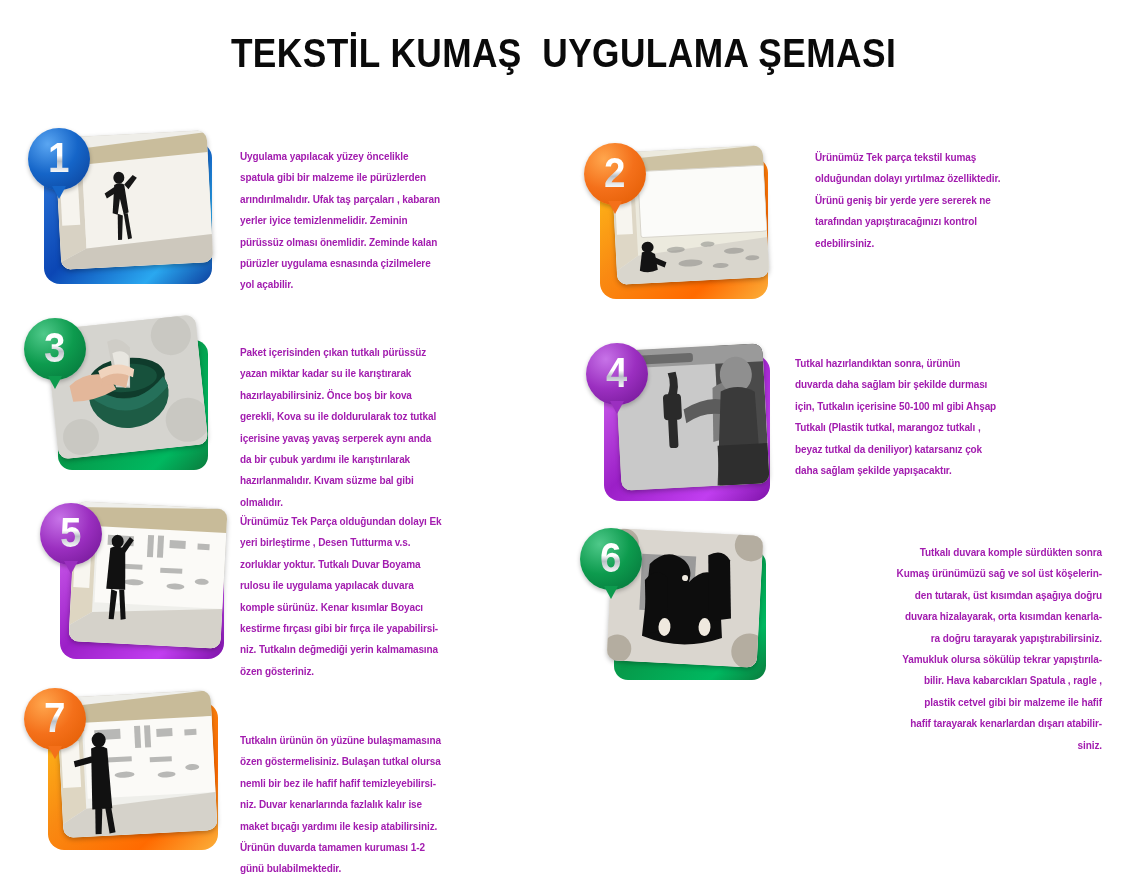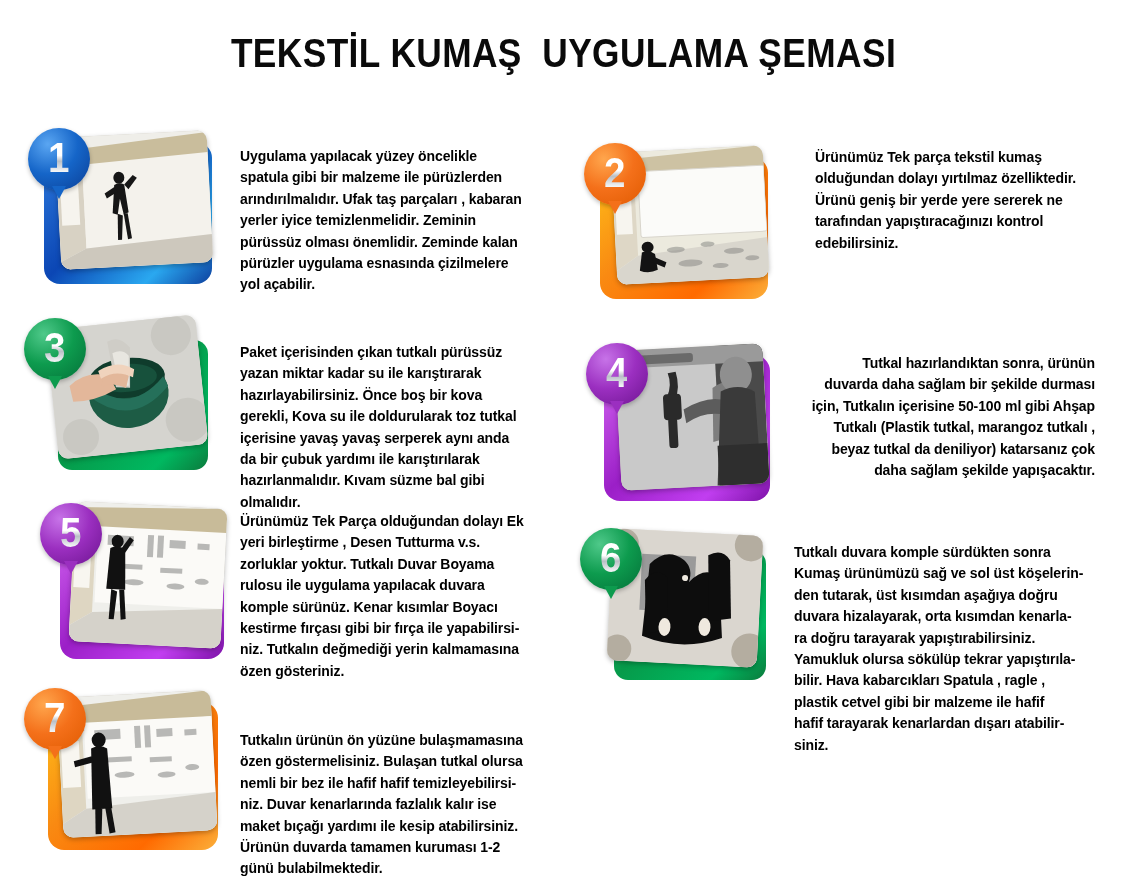--- a/index.html
+++ b/index.html
@@ -82,23 +82,23 @@
   .b-blue   {background:radial-gradient(circle at 32% 26%,#5aa6f2 0%,#1565c8 48%,#0b3f96 100%);color:#1565c8;}
   .b-orange {background:radial-gradient(circle at 32% 26%,#ffa64d 0%,#f4701a 48%,#e05a00 100%);color:#f4701a;}
   .b-green  {background:radial-gradient(circle at 32% 26%,#4fc98a 0%,#0d9b4e 48%,#047038 100%);color:#0d9b4e;}
   .b-purple {background:radial-gradient(circle at 32% 26%,#c773e8 0%,#9b2fc0 48%,#6d1490 100%);color:#9b2fc0;}
 
   
   .body-text{
     position:absolute;
     font-family:"Liberation Sans","DejaVu Sans",sans-serif;
     font-weight:bold;
-    font-size:14px;
+    font-size:10px;
     line-height:21.4px;
-    color:#000000;
+    color:#a21caf;
     white-space:pre-line;
     letter-spacing:-0.1px;
   }
 </style>
 </head>
 <body>
 
 <div id="page">
 
   <div class="title">TEKSTİL KUMAŞ  UYGULAMA ŞEMASI</div>
@@ -237,21 +237,21 @@
           </g>
           <ellipse cx="120" cy="30" rx="16" ry="18" fill="#8f8f8f"></ellipse>
           <path d="M104 46 q18 -8 34 2 l2 92 -44 0 z" fill="#3a3a3a"></path>
           <rect x="98" y="100" width="50" height="40" fill="#2e2e2e"></rect>
         </svg>
       </div>
       <div class="badge b-purple" style="left:8px;top:0px;">
         <span class="num">4</span>
       </div>
     </div>
-    <div class="body-text" style="left:205px;top:10px;width:312px;text-align:right;">Tutkal hazırlandıktan sonra, ürünün
+    <div class="body-text" style="left:217px;top:10px;width:312px;">Tutkal hazırlandıktan sonra, ürünün
 duvarda daha sağlam bir şekilde durması
 için, Tutkalın içerisine 50-100 ml gibi Ahşap
 Tutkalı (Plastik tutkal, marangoz tutkalı ,
 beyaz tutkal da deniliyor) katarsanız çok
 daha sağlam şekilde yapışacaktır.</div>
   </div>
 
   <div class="step" style="left:42px;top:503px;">
     <div class="card-wrap">
       <div class="frame f-purple" style="left:18px;top:10px;width:164px;height:146px;"></div>
@@ -321,21 +321,21 @@
             <ellipse cx="56" cy="96" rx="6" ry="9"></ellipse>
             <ellipse cx="96" cy="94" rx="6" ry="9"></ellipse>
             <circle cx="74" cy="46" r="3"></circle>
           </g>
         </svg>
       </div>
       <div class="badge b-green" style="left:2px;top:0px;">
         <span class="num">6</span>
       </div>
     </div>
-    <div class="body-text" style="left:216px;top:14px;width:308px;">Tutkalı duvara komple sürdükten sonra
+    <div class="body-text" style="left:216px;top:14px;width:308px;text-align:right;">Tutkalı duvara komple sürdükten sonra
 Kumaş ürünümüzü sağ ve sol üst köşelerin-
 den tutarak, üst kısımdan aşağıya doğru
 duvara hizalayarak, orta kısımdan kenarla-
 ra doğru tarayarak yapıştırabilirsiniz.
 Yamukluk olursa sökülüp tekrar yapıştırıla-
 bilir. Hava kabarcıkları Spatula , ragle ,
 plastik cetvel gibi bir malzeme ile hafif
 hafif tarayarak kenarlardan dışarı atabilir-
 siniz.</div>
   </div>

